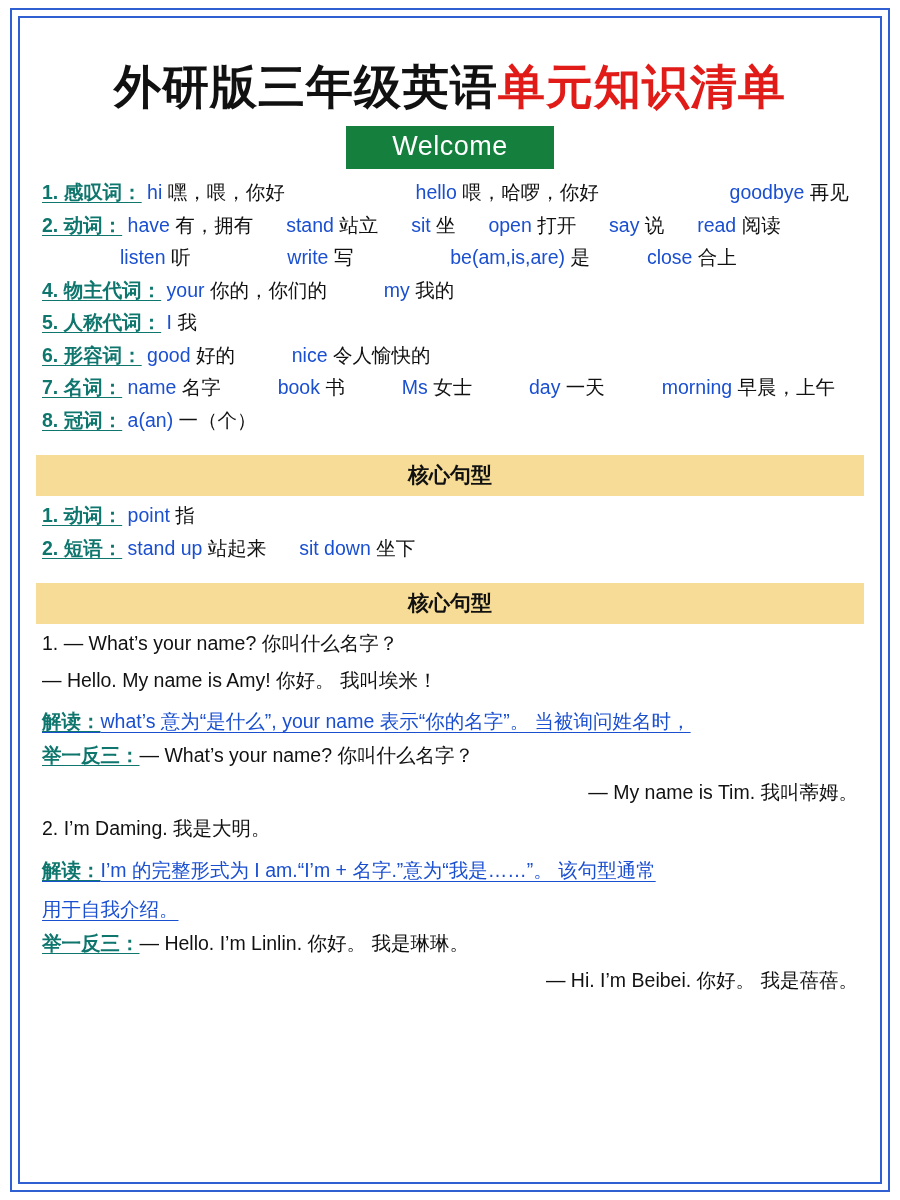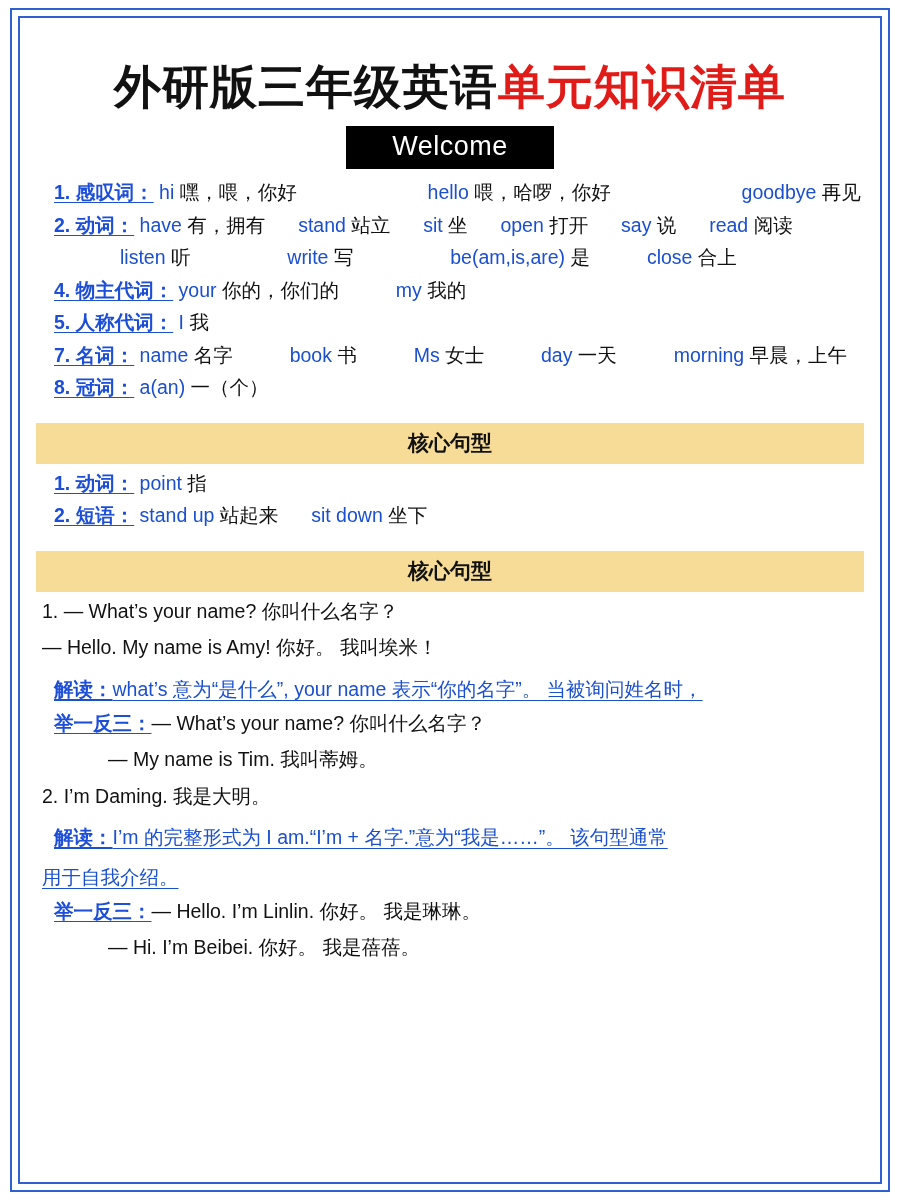--- a/index.html
+++ b/index.html
@@ -50,21 +50,21 @@
   }
   .title .accent {
     color: #e01b18;
   }
   .unit-banner-wrap {
     text-align: center;
     margin-bottom: 14px;
   }
   .unit-banner {
     display: inline-block;
-    background: #000000;
+    background: #15803d;
     color: #ffffff;
     font-size: 27px;
     font-weight: normal;
     padding: 5px 46px 7px 46px;
     letter-spacing: 0.5px;
   }
   .section-head {
     background: #f6dc96;
     text-align: center;
     font-size: 21px;
@@ -80,25 +80,24 @@
     font-size: 19.5px;
     line-height: 1.0;
     margin: 0 0 13px 0;
     color: #1a4fd0;
     white-space: nowrap;
   }
   .vocab-line.indent {
     padding-left: 78px;
   }
   .lbl {
-    color: #1d4ed8;
+    color: #0f766e;
     font-weight: bold;
     text-decoration: underline;
     text-underline-offset: 3px;
-    margin-left: 12px;
   }
   .en {
     color: #1a4fd0;
   }
   .zh {
     color: #111111;
   }
   .gap-sm { display: inline-block; width: 22px; }
   .gap-md { display: inline-block; width: 46px; }
   .gap-lg { display: inline-block; width: 86px; }
@@ -106,20 +105,21 @@
 
   .sent-line {
     font-size: 19.5px;
     line-height: 1.0;
     margin: 0 0 17px 0;
     color: #111111;
     white-space: nowrap;
   }
   .sent-line.ind {
     padding-left: 66px;
+    text-align: right;
   }
   .explain {
     font-size: 19.5px;
     line-height: 1.5;
     margin: 0 0 10px 0;
     color: #1a4fd0;
     text-decoration: underline;
     text-underline-offset: 4px;
   }
   .explain .lbl {
@@ -199,20 +199,28 @@
           <span class="en">my</span>
           <span class="zh">我的</span>
         </div>
 
         <div class="vocab-line">
           <span class="lbl">5. 人称代词：</span>
           <span class="en">I</span>
           <span class="zh">我</span>
         </div>
 
+        <div class="vocab-line">
+          <span class="lbl">6. 形容词：</span>
+          <span class="en">good</span>
+          <span class="zh">好的</span>
+          <span class="gap-md"></span>
+          <span class="en">nice</span>
+          <span class="zh">令人愉快的</span>
+        </div>
 
         <div class="vocab-line">
           <span class="lbl">7. 名词：</span>
           <span class="en">name</span>
           <span class="zh">名字</span>
           <span class="gap-md"></span>
           <span class="en">book</span>
           <span class="zh">书</span>
           <span class="gap-md"></span>
           <span class="en">Ms</span>

